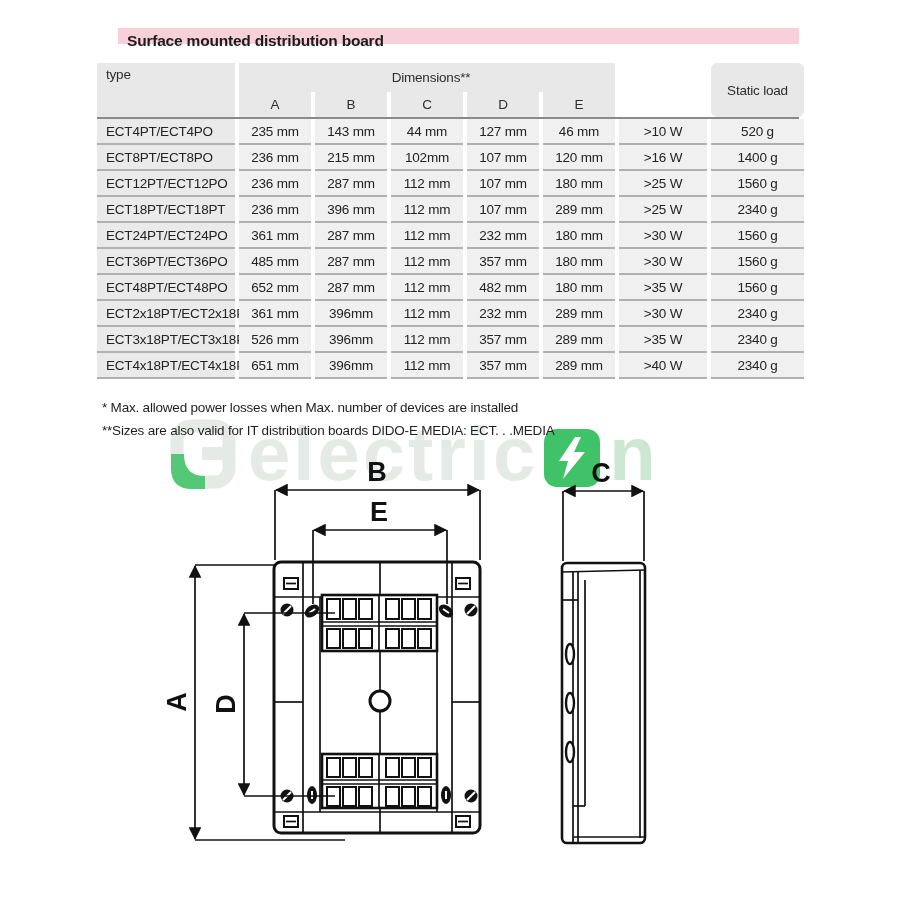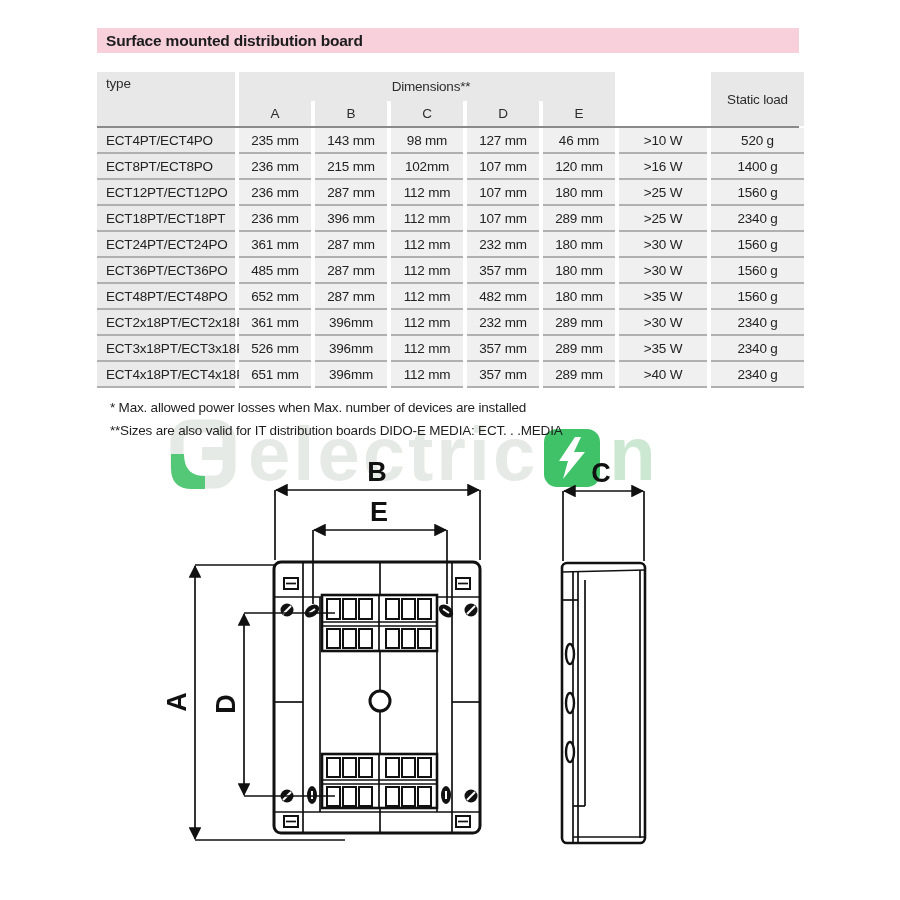--- a/index.html
+++ b/index.html
@@ -1,43 +1,43 @@
 <!DOCTYPE html>
 <html><head>
 <meta charset="utf-8">
 <style>
   html,body{margin:0;padding:0;background:#fff;}
   .page{position:relative;width:900px;height:900px;background:#ffffff;overflow:hidden;
         font-family:"Liberation Sans",sans-serif;color:#222;}
 
   
   .table-wrap{position:absolute;left:97px;top:28px;width:702px;z-index:2;}
-  .title-bar{background:#f7d0dc;height:25px;line-height:25px;padding-left:9px;
-             font-size:15.5px;font-weight:bold;color:#1c1c1c;letter-spacing:-0.2px;}
+  .title-bar{background:#f7d0dc;height:16px;line-height:25px;padding-left:9px;
+             font-size:15.5px;font-weight:bold;color:#1c1c1c;letter-spacing:-0.2px;margin-left:21px;}
   .hdr-grid{display:grid;margin-top:19px;
             grid-template-columns:138px 72px 72px 72px 72px 72px 88px 93px;
             grid-template-rows:29px 25px;column-gap:4px;row-gap:0;}
   .hcell{background:#e8e8e8;font-size:13.5px;color:#2d2d2d;letter-spacing:-0.2px;
          display:flex;align-items:center;justify-content:center;}
   .hcell.type{grid-column:1;grid-row:1/3;justify-content:flex-start;align-items:flex-start;
               padding:4px 0 0 9px;}
   .hcell.dims{grid-column:2/7;grid-row:1;padding-left:8px;}
   .hcell.sub{grid-row:2;}
   .hcell.span2{grid-row:1/3;}
   .hdr-line{height:2px;background:#8a8a8a;margin-top:0px;}
   .body-grid{display:grid;
              grid-template-columns:138px 72px 72px 72px 72px 72px 88px 93px;
              grid-auto-rows:26px;column-gap:4px;row-gap:0;}
   .cell{background:#f0f0f0;border-bottom:2px solid #b0b0b0;box-sizing:border-box;
         font-size:13.5px;color:#232323;letter-spacing:-0.2px;
         display:flex;align-items:center;justify-content:center;}
   .cell.typecell{background:#eaeaea;justify-content:flex-start;padding-left:9px;}
 
   
-  .footnotes{position:absolute;left:110px;top:396px;z-index:2;font-size:13.5px;color:#1e1e1e;
+  .footnotes{position:absolute;left:102px;top:396px;z-index:2;font-size:13.5px;color:#1e1e1e;
              letter-spacing:-0.2px;line-height:23px;}
 
   
   .watermark{position:absolute;left:168px;top:416px;z-index:1;display:flex;align-items:center;}
   .wm-logo{margin-right:10px;}
   .wm-word1{font-size:76px;font-weight:bold;color:#e6eae6;letter-spacing:3px;line-height:76px;text-align:right;}
   .wm-otile{display:inline-flex;align-items:center;justify-content:center;width:56px;height:58px;
             background:#3fc268;border-radius:13px;margin:8px 4px 0 6px;}
   .wm-word2{font-size:76px;font-weight:bold;color:#cde8d2;letter-spacing:2px;line-height:76px;margin-left:5px;}
 
@@ -66,33 +66,33 @@
       </svg>
     </span>
     <span class="wm-word2">n</span>
   </div>
 
   <div class="table-wrap">
     <div class="title-bar">Surface mounted distribution board</div>
     <div class="hdr-grid">
       <div class="hcell type">type</div>
       <div class="hcell dims">Dimensions**</div>
-      <div class="hcell span2" style="grid-column:8;">Static load</div>
+      <div class="hcell span2" style="grid-column:8;border-radius:6px;">Static load</div>
       <div class="hcell sub" style="grid-column:2;">A</div>
       <div class="hcell sub" style="grid-column:3;">B</div>
       <div class="hcell sub" style="grid-column:4;">C</div>
       <div class="hcell sub" style="grid-column:5;">D</div>
       <div class="hcell sub" style="grid-column:6;">E</div>
     </div>
     <div class="hdr-line"></div>
     <div class="body-grid" id="body-grid">
         <div class="cell typecell">ECT4PT/ECT4PO</div>
         <div class="cell">235 mm</div>
         <div class="cell">143 mm</div>
-        <div class="cell">98 mm</div>
+        <div class="cell">44 mm</div>
         <div class="cell">127 mm</div>
         <div class="cell">46 mm</div>
         <div class="cell">&gt;10 W</div>
         <div class="cell">520 g</div>
         <div class="cell typecell">ECT8PT/ECT8PO</div>
         <div class="cell">236 mm</div>
         <div class="cell">215 mm</div>
         <div class="cell">102mm</div>
         <div class="cell">107 mm</div>
         <div class="cell">120 mm</div>

